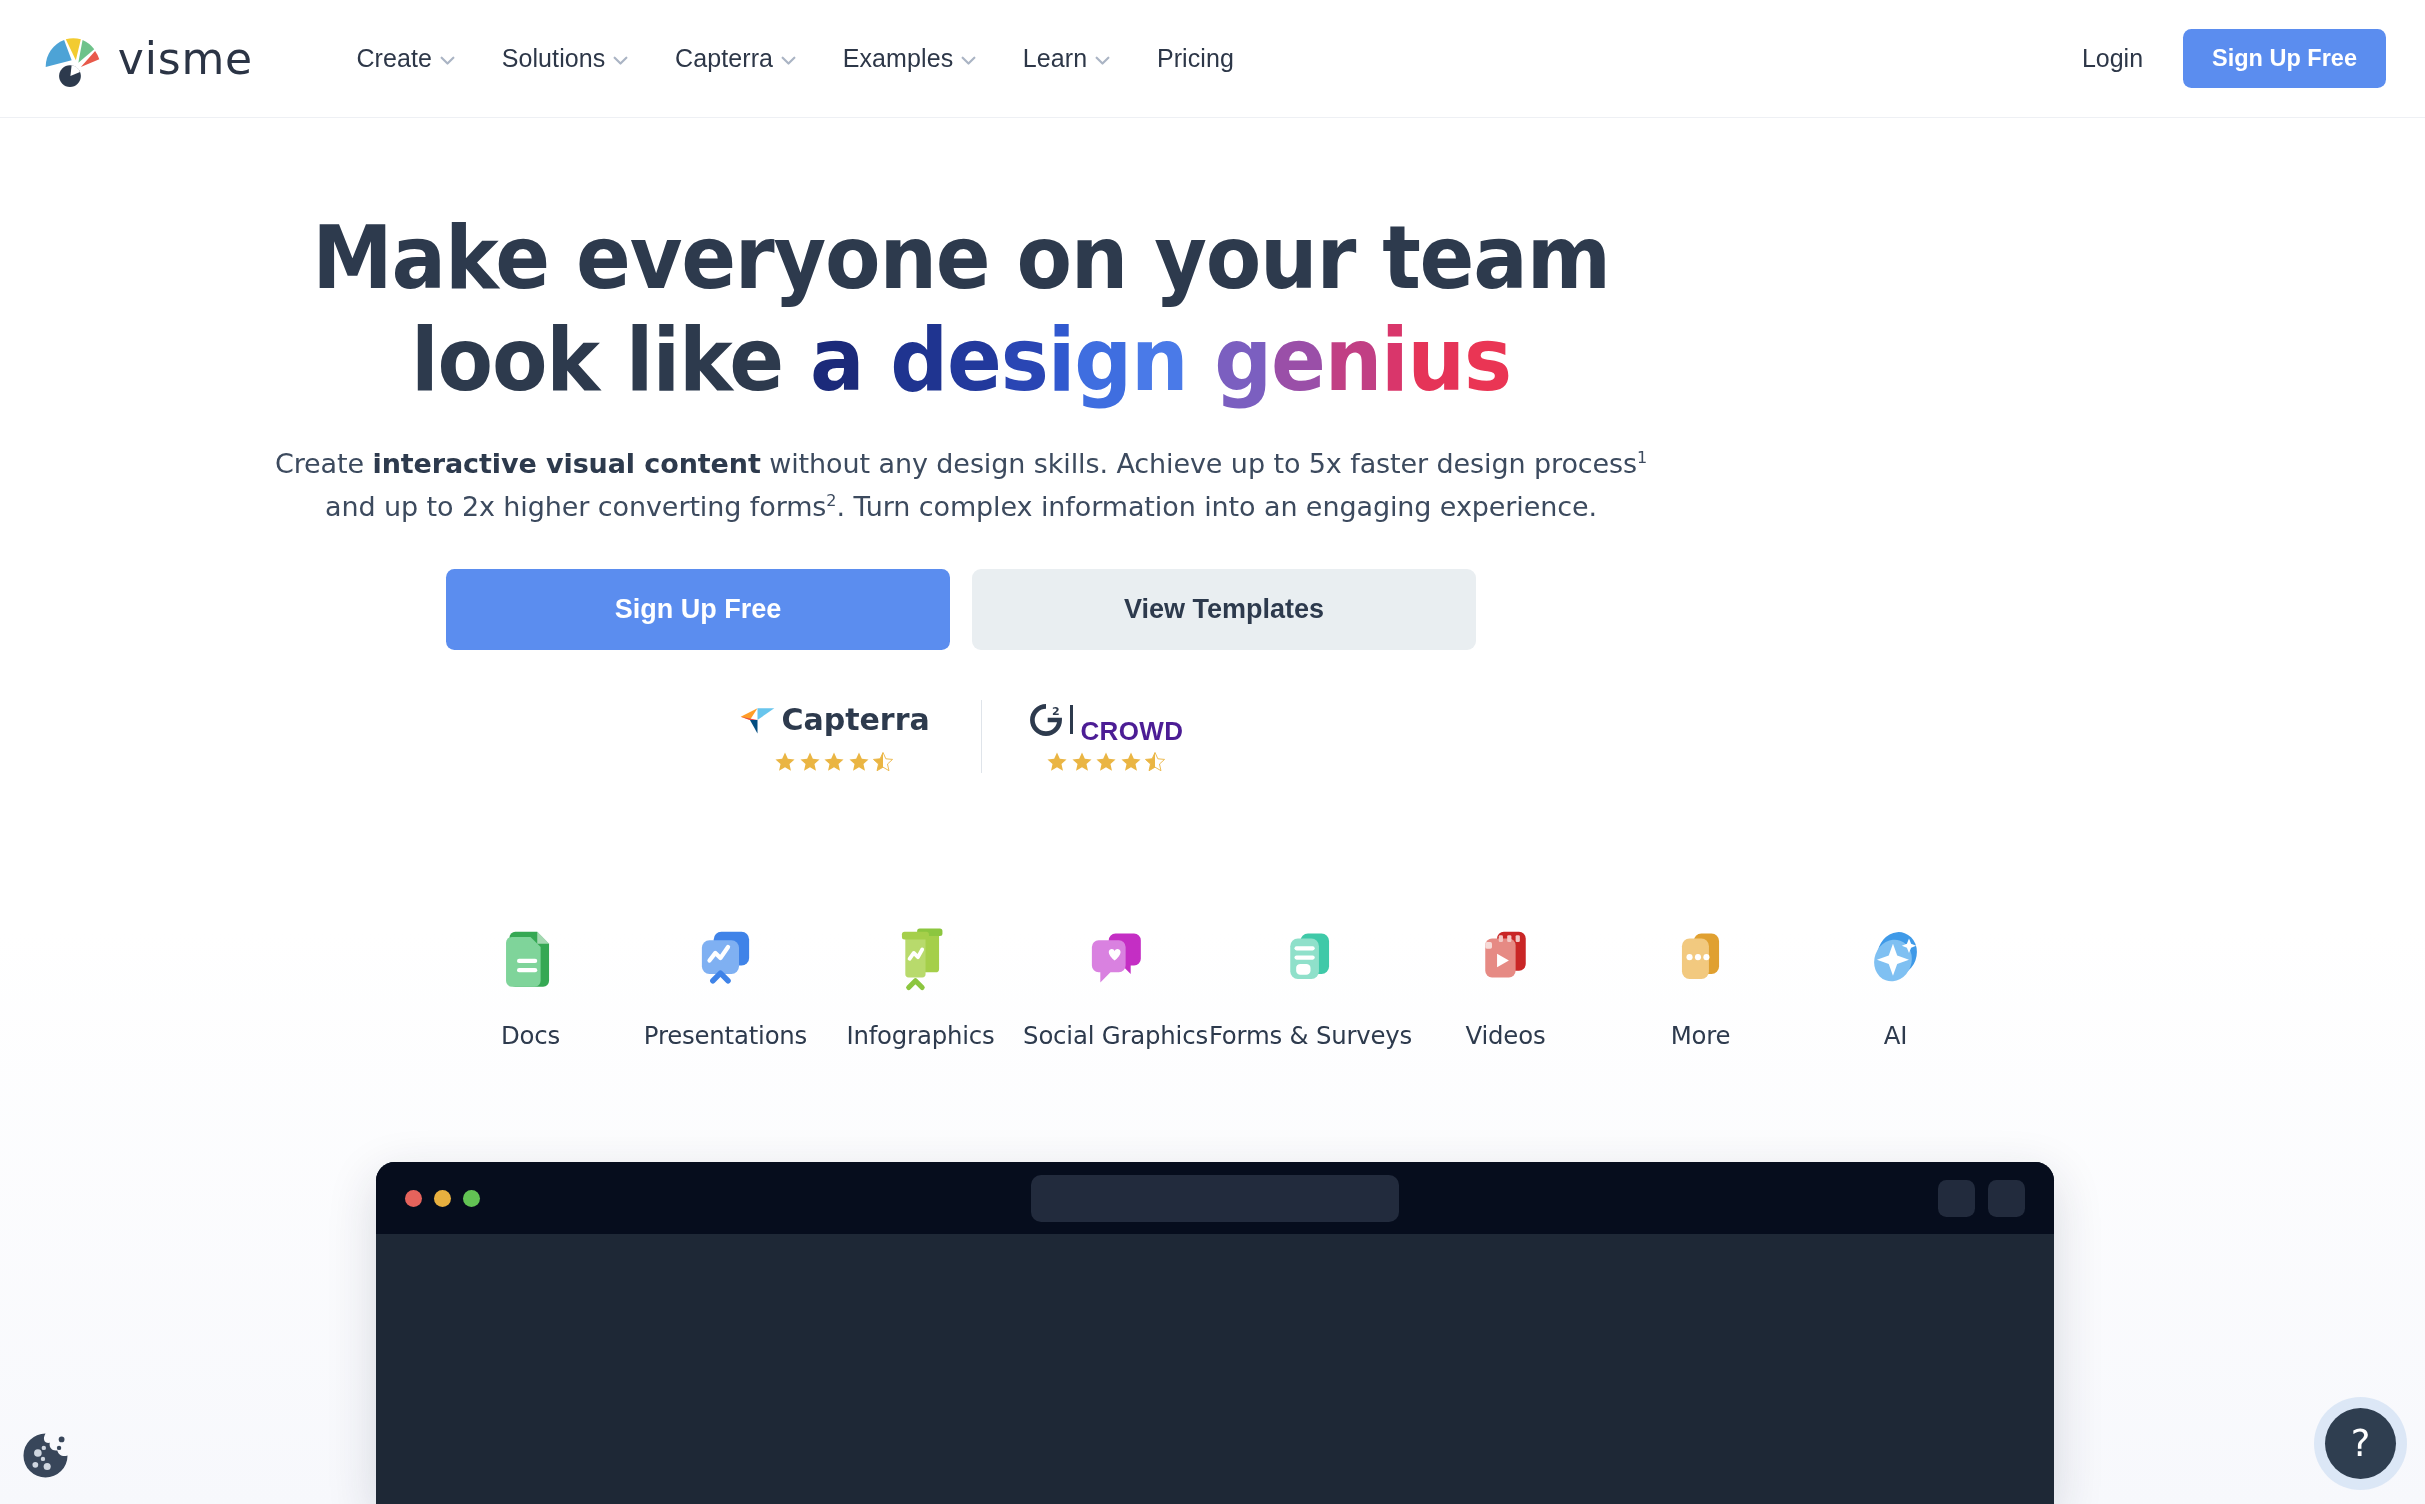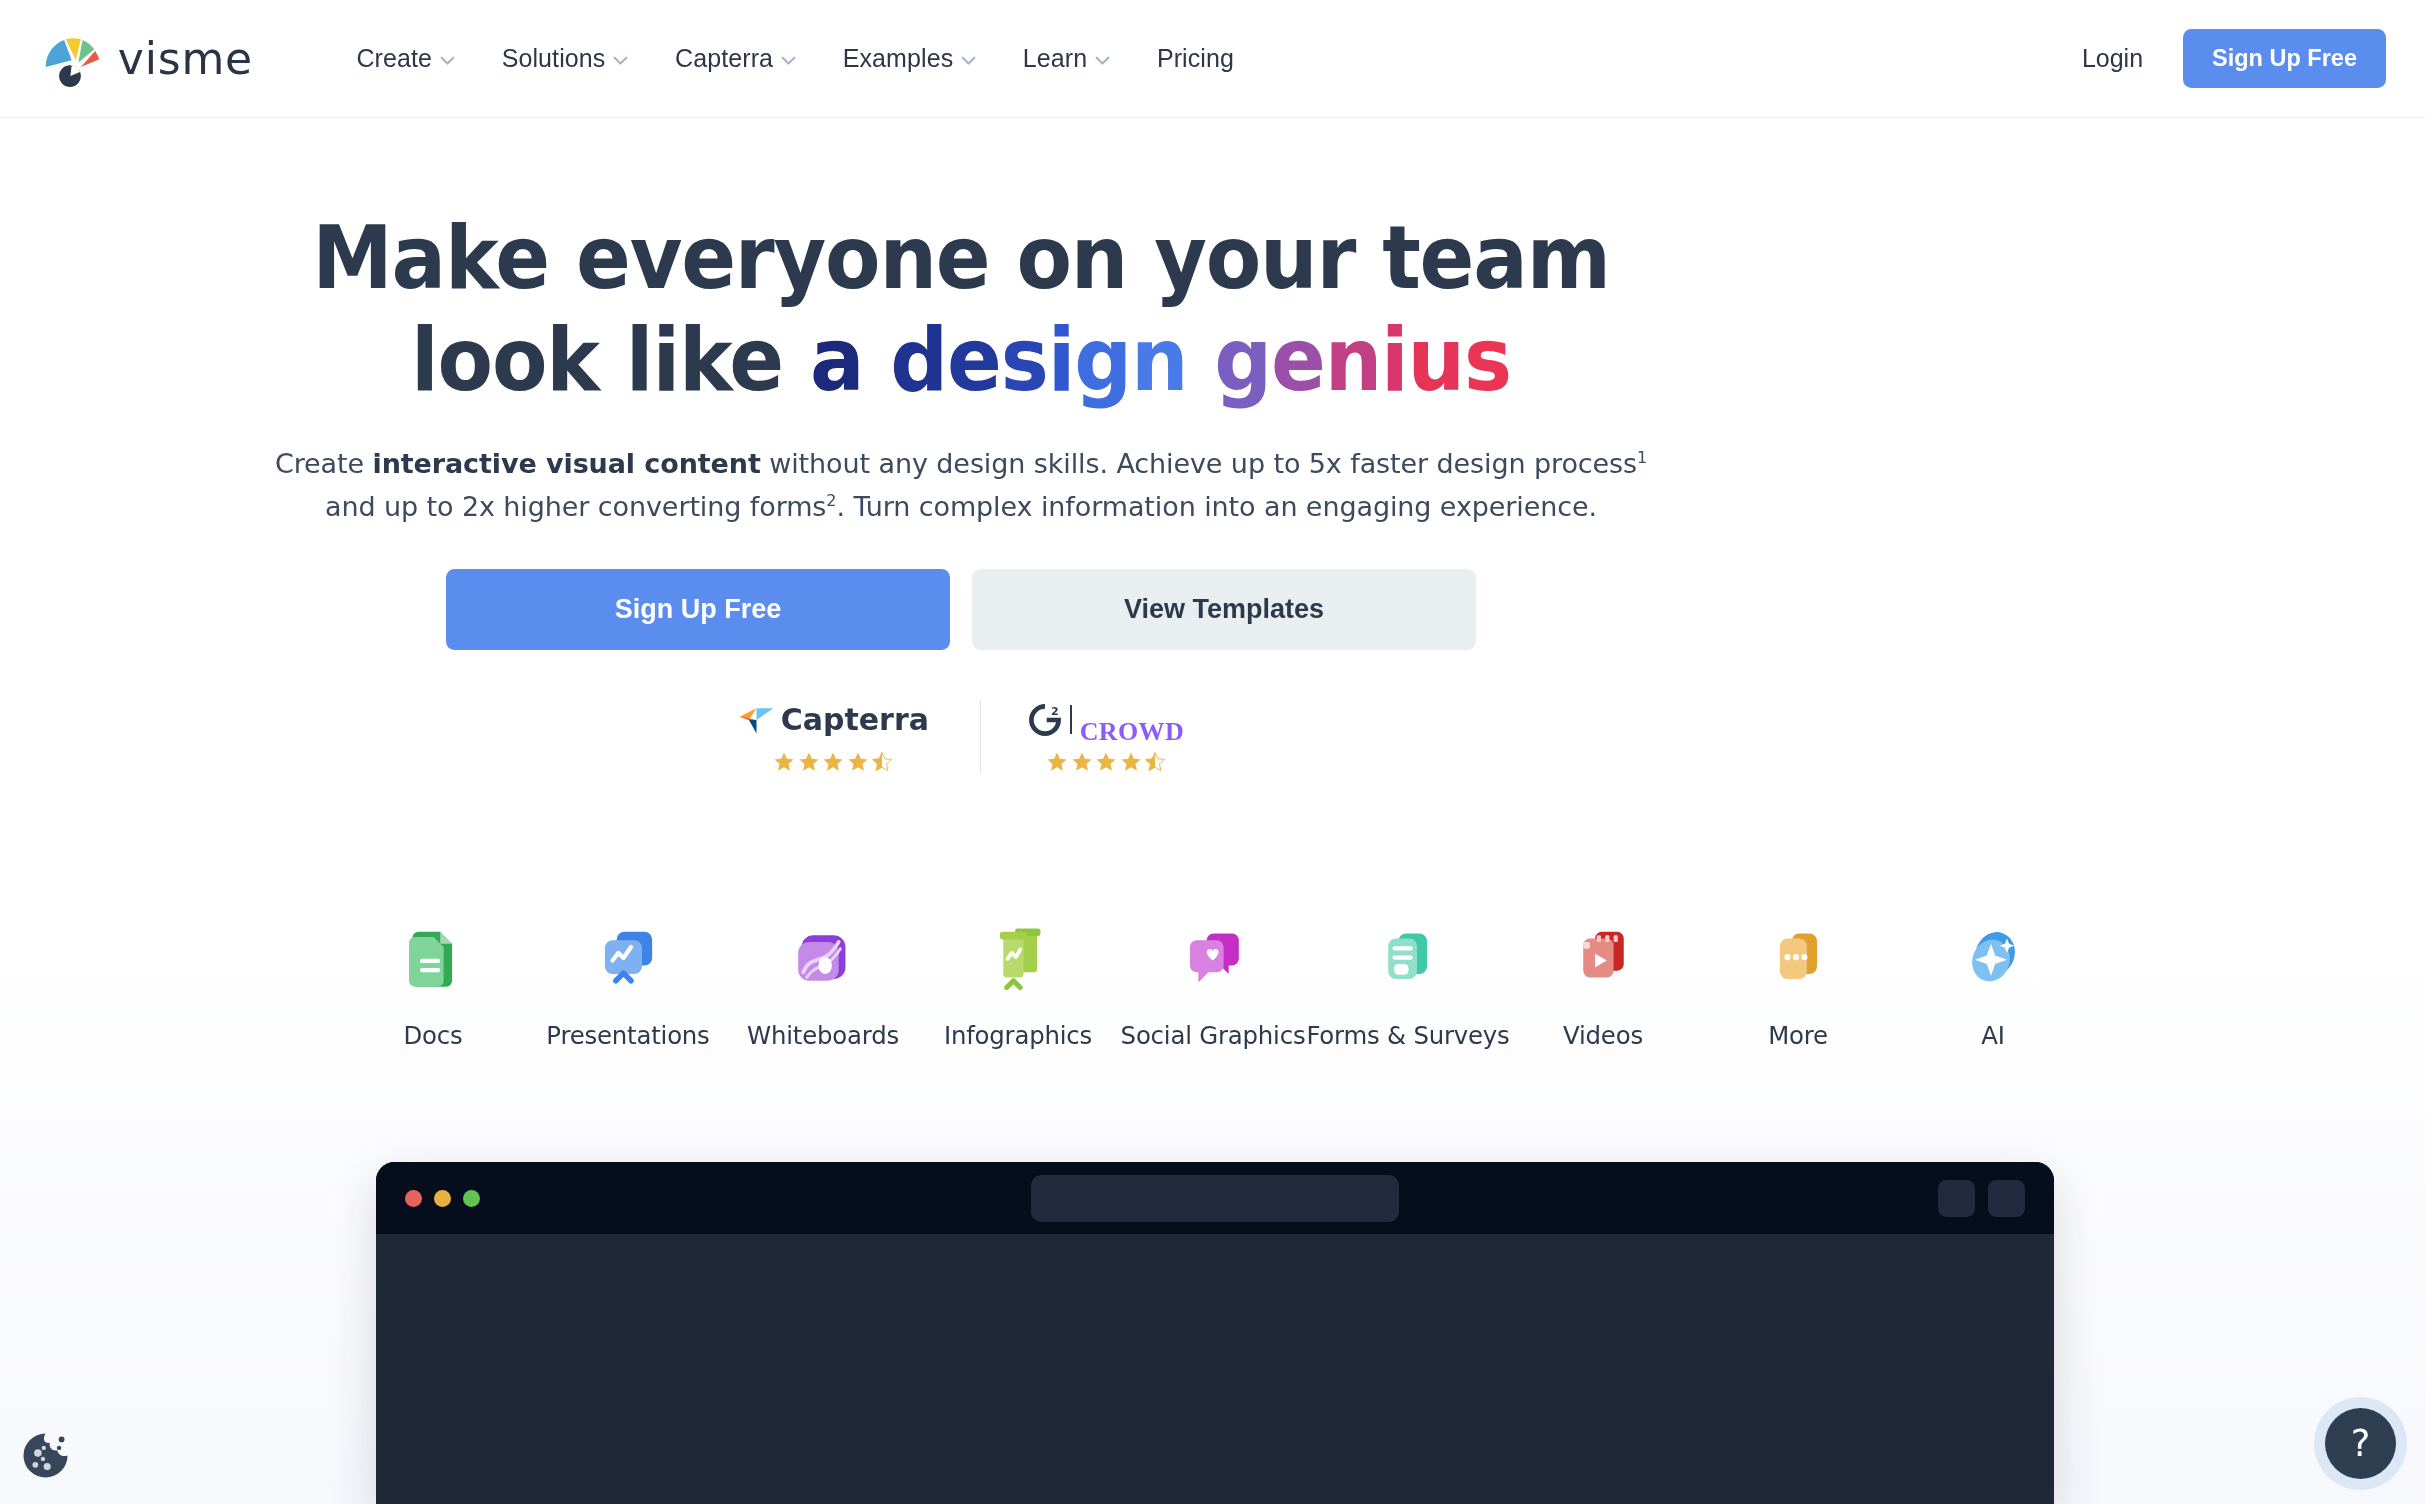--- a/index.html
+++ b/index.html
@@ -439,21 +439,21 @@
       </div>
     </div>
 
     <div class="badge">
       <div class="badge-logo">
         <svg width="34" height="34" viewBox="0 0 40 40">
           <path d="M20 4 A16 16 0 1 0 36 20 L22 20" fill="none" stroke="#2d3a4d" stroke-width="5.5"></path>
           <text x="27" y="14" font-size="13" font-weight="700" fill="#2d3a4d" font-family="DejaVu Sans, sans-serif">2</text>
         </svg>
         <span style="display:inline-block;width:2.5px;height:29px;background:#2d3a4d;margin:0 7.6px;"></span>
-        <span style="font-size:26px;font-weight:700;color:#8b5cf6;letter-spacing:0.4px;font-family:Liberation Serif, serif;margin-top:24px;">CROWD</span>
+        <span style="font-size:26px;font-weight:700;color:#4c1d95;letter-spacing:0.4px;font-family:Liberation Sans, sans-serif;margin-top:24px;">CROWD</span>
       </div>
       <div class="stars">
         <svg class="star" viewBox="0 0 24 24">
             <path d="M12 1.6l3.1 6.9 7.3.7-5.5 5 1.6 7.3L12 17.6 5.5 21.5l1.6-7.3-5.5-5 7.3-.7z" fill="#eab543"></path>
           </svg>
         <svg class="star" viewBox="0 0 24 24">
             <path d="M12 1.6l3.1 6.9 7.3.7-5.5 5 1.6 7.3L12 17.6 5.5 21.5l1.6-7.3-5.5-5 7.3-.7z" fill="#eab543"></path>
           </svg>
         <svg class="star" viewBox="0 0 24 24">
             <path d="M12 1.6l3.1 6.9 7.3.7-5.5 5 1.6 7.3L12 17.6 5.5 21.5l1.6-7.3-5.5-5 7.3-.7z" fill="#eab543"></path>
@@ -493,30 +493,20 @@
     <svg class="cat-ico" viewBox="0 0 96 96">
       <rect x="34" y="14" width="42" height="40" rx="9" fill="#3f83e8"></rect>
       <rect x="20" y="24" width="44" height="40" rx="9" fill="#7fb0f2"></rect>
       <path d="M29 48 l7-9 6 6 9-13" fill="none" stroke="#ffffff" stroke-width="5" stroke-linecap="round" stroke-linejoin="round"></path>
       <path d="M33 72 l9-9 9 9" fill="none" stroke="#3f83e8" stroke-width="6.5" stroke-linecap="round" stroke-linejoin="round"></path>
     </svg>
     <span class="cat-label">Presentations</span>
   </div>
 
 
-  <div class="cat">
-    <svg class="cat-ico" viewBox="0 0 96 96">
-      <rect x="22" y="18" width="52" height="52" rx="14" fill="#8b3fd8"></rect>
-      <rect x="18" y="26" width="48" height="46" rx="13" fill="#c48ae8"></rect>
-      <path d="M24 62 C34 38 48 58 66 26" fill="none" stroke="#e8d3f7" stroke-width="4.5" stroke-linecap="round"></path>
-      <path d="M28 68 C40 50 50 62 68 34" fill="none" stroke="#e8d3f7" stroke-width="3.5" stroke-linecap="round"></path>
-      <ellipse cx="50" cy="54" rx="8" ry="10" fill="#ffffff"></ellipse>
-    </svg>
-    <span class="cat-label">Whiteboards</span>
-  </div>
 
   <div class="cat">
     <svg class="cat-ico" viewBox="0 0 96 96">
       <rect x="48" y="14" width="22" height="48" rx="4" fill="#a5cf4a"></rect>
       <rect x="44" y="10" width="30" height="9" rx="3" fill="#8cc63f"></rect>
       <rect x="30" y="18" width="24" height="50" rx="4" fill="#b8da6c"></rect>
       <rect x="26" y="14" width="32" height="9" rx="3" fill="#a5cf4a"></rect>
       <path d="M35 46 l5-7 5 5 5-9" fill="none" stroke="#ffffff" stroke-width="4.5" stroke-linecap="round" stroke-linejoin="round"></path>
       <path d="M34 80 l8-8 8 8" fill="none" stroke="#8cc63f" stroke-width="6" stroke-linecap="round" stroke-linejoin="round"></path>
     </svg>

